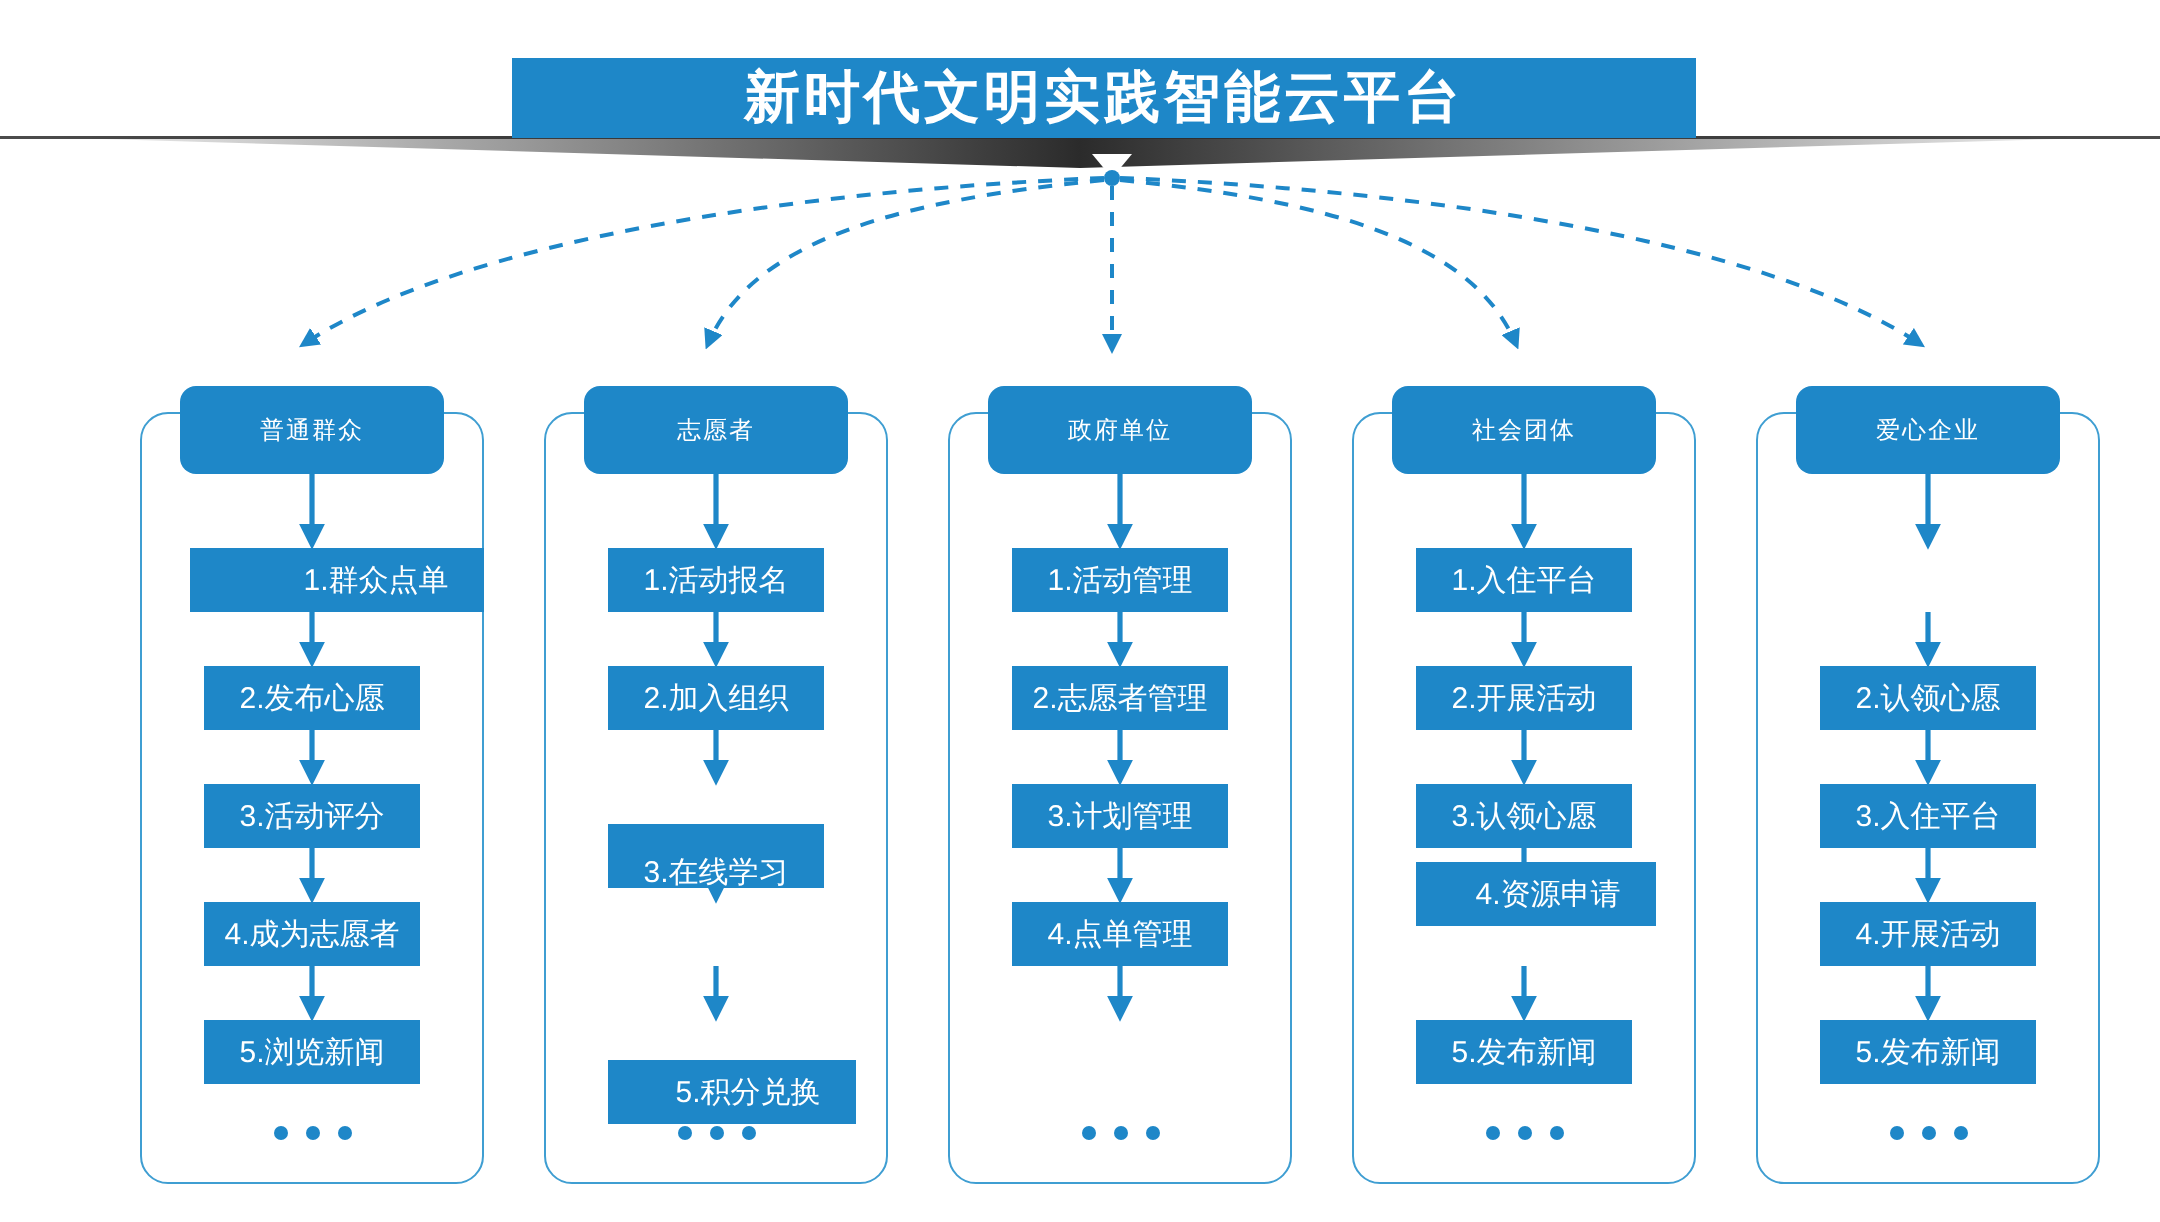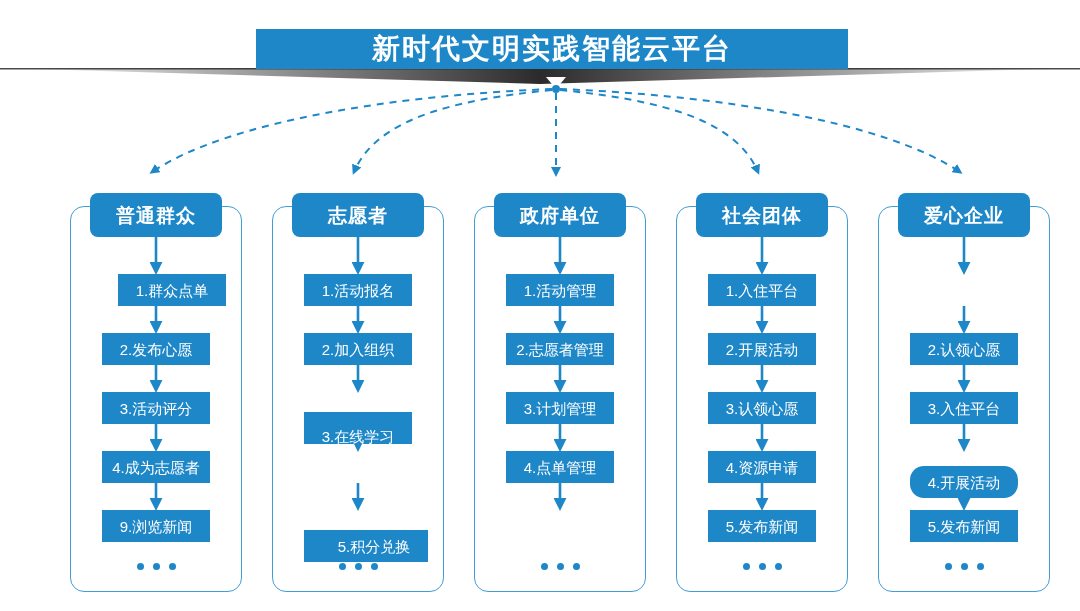--- a/index.html
+++ b/index.html
@@ -80,22 +80,22 @@
     height: 44px;
     background: #1e87c8;
     border-radius: 8px;
     display: flex;
     align-items: center;
     justify-content: center;
     z-index: 4;
   }
   .col-header-label {
     color: #ffffff;
-    font-size: 19px;
-    font-weight: bold;
+    font-size: 12px;
+    font-weight: normal;
     letter-spacing: 1px;
     line-height: 1;
   }
 
   .item-box {
     position: absolute;
     width: 108px;
     height: 32px;
     background: #1e87c8;
     display: flex;
@@ -216,34 +216,34 @@
   <div class="col-header" style="left:494px;">
     <span class="col-header-label">政府单位</span>
   </div>
   <div class="col-header" style="left:696px;">
     <span class="col-header-label">社会团体</span>
   </div>
   <div class="col-header" style="left:898px;">
     <span class="col-header-label">爱心企业</span>
   </div>
 
-  <div class="item-box" style="left:118px; top:274px;">
+  <div class="item-box" style="left:95px; top:274px;padding-left:39px;">
       <span class="item-label">1.群众点单</span>
     </div>
   <div class="item-box" style="left:102px; top:333px;">
       <span class="item-label">2.发布心愿</span>
     </div>
   <div class="item-box" style="left:102px; top:392px;">
       <span class="item-label">3.活动评分</span>
     </div>
   <div class="item-box" style="left:102px; top:451px;">
       <span class="item-label">4.成为志愿者</span>
     </div>
   <div class="item-box" style="left:102px; top:510px;">
-      <span class="item-label">9.浏览新闻</span>
+      <span class="item-label">5.浏览新闻</span>
     </div>
   <div class="col-dots" style="left:90px; top:555px;">
     <span class="dot"></span>
     <span class="dot"></span>
     <span class="dot"></span>
   </div>
 
   <div class="item-box" style="left:304px; top:274px;">
       <span class="item-label">1.活动报名</span>
     </div>
@@ -282,39 +282,39 @@
 
   <div class="item-box" style="left:708px; top:274px;">
       <span class="item-label">1.入住平台</span>
     </div>
   <div class="item-box" style="left:708px; top:333px;">
       <span class="item-label">2.开展活动</span>
     </div>
   <div class="item-box" style="left:708px; top:392px;">
       <span class="item-label">3.认领心愿</span>
     </div>
-  <div class="item-box" style="left:708px; top:451px;">
+  <div class="item-box" style="left:708px; top:431px;padding-left:12px;">
       <span class="item-label">4.资源申请</span>
     </div>
   <div class="item-box" style="left:708px; top:510px;">
       <span class="item-label">5.发布新闻</span>
     </div>
   <div class="col-dots" style="left:696px; top:555px;">
     <span class="dot"></span>
     <span class="dot"></span>
     <span class="dot"></span>
   </div>
 
   <div class="item-box" style="left:910px; top:333px;">
       <span class="item-label">2.认领心愿</span>
     </div>
   <div class="item-box" style="left:910px; top:392px;">
       <span class="item-label">3.入住平台</span>
     </div>
-  <div class="item-box" style="left:910px; top:466px;border-radius:14px;">
+  <div class="item-box" style="left:910px; top:451px;">
       <span class="item-label">4.开展活动</span>
     </div>
   <div class="item-box" style="left:910px; top:510px;">
       <span class="item-label">5.发布新闻</span>
     </div>
   <div class="col-dots" style="left:898px; top:555px;">
     <span class="dot"></span>
     <span class="dot"></span>
     <span class="dot"></span>
   </div>

